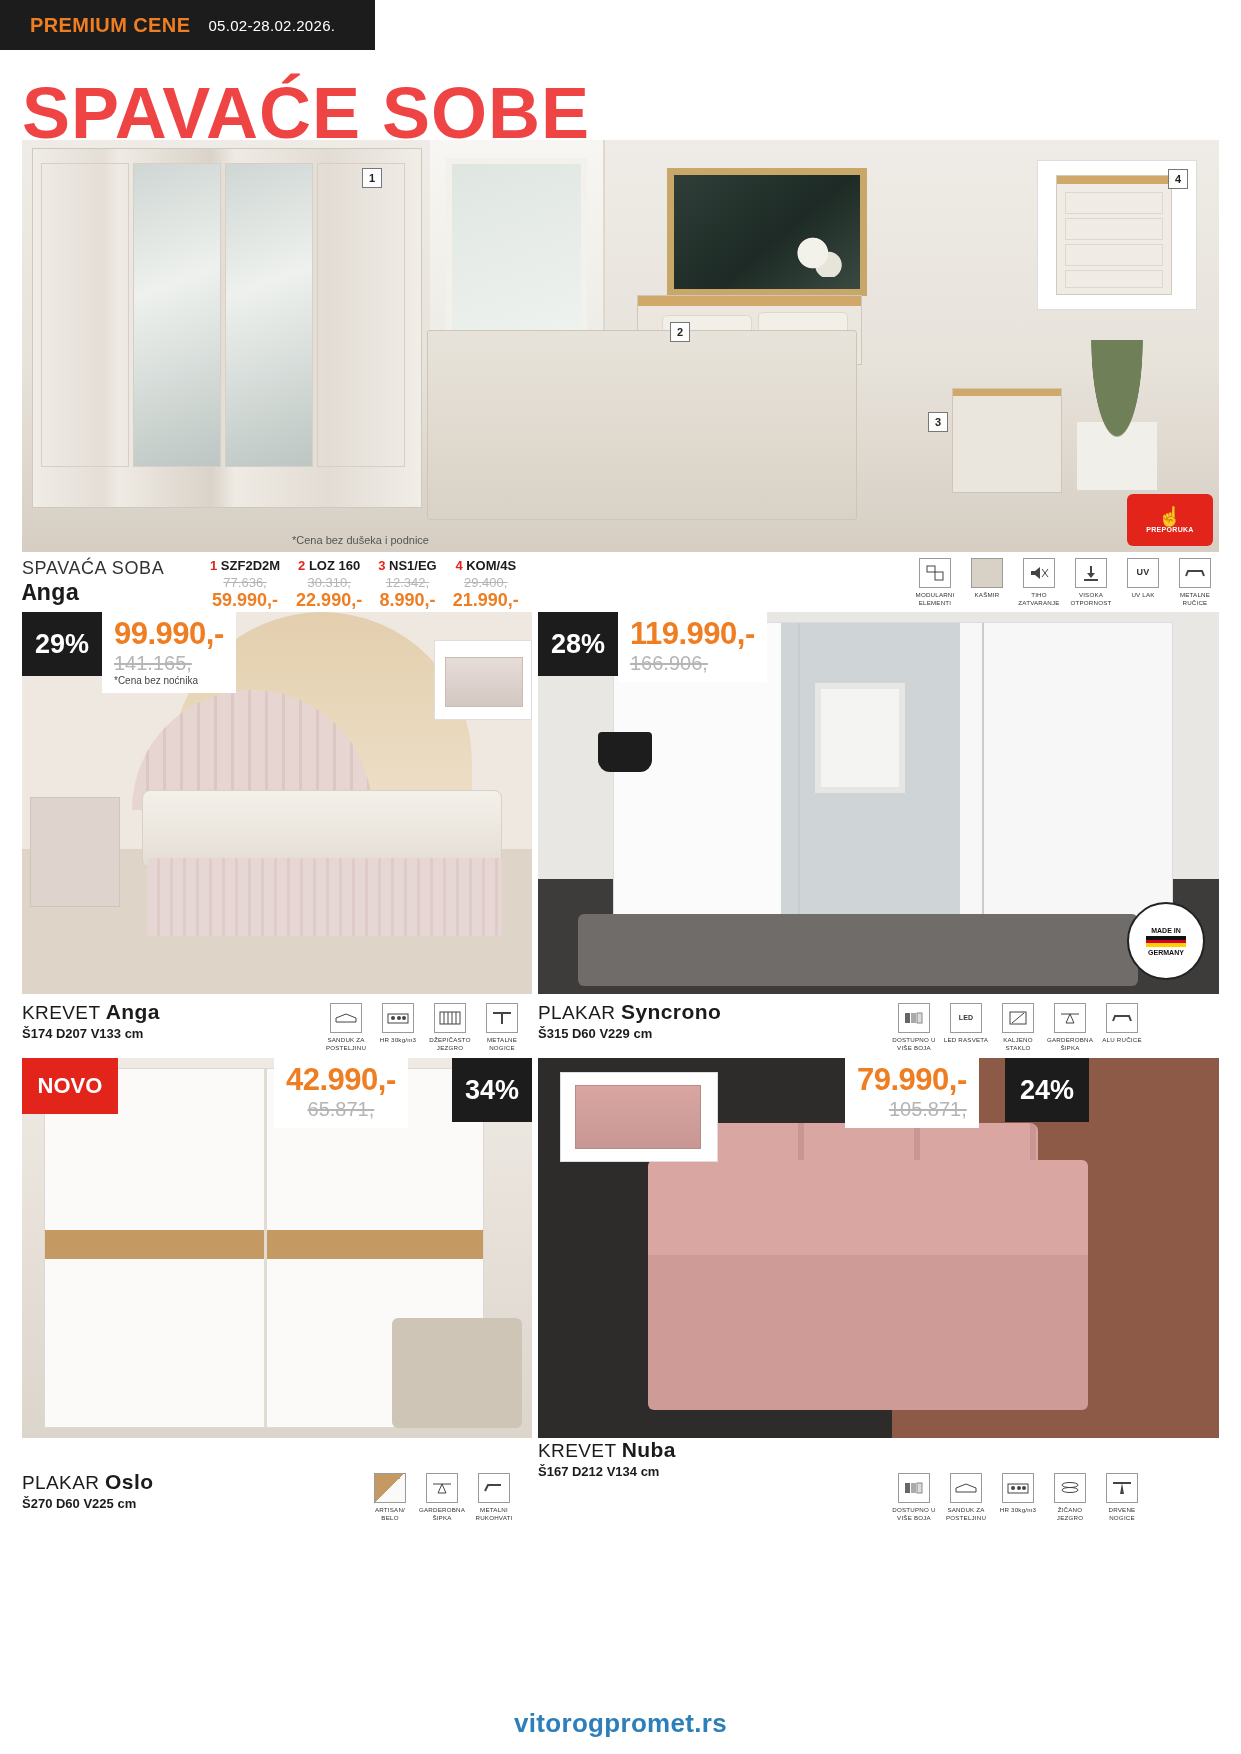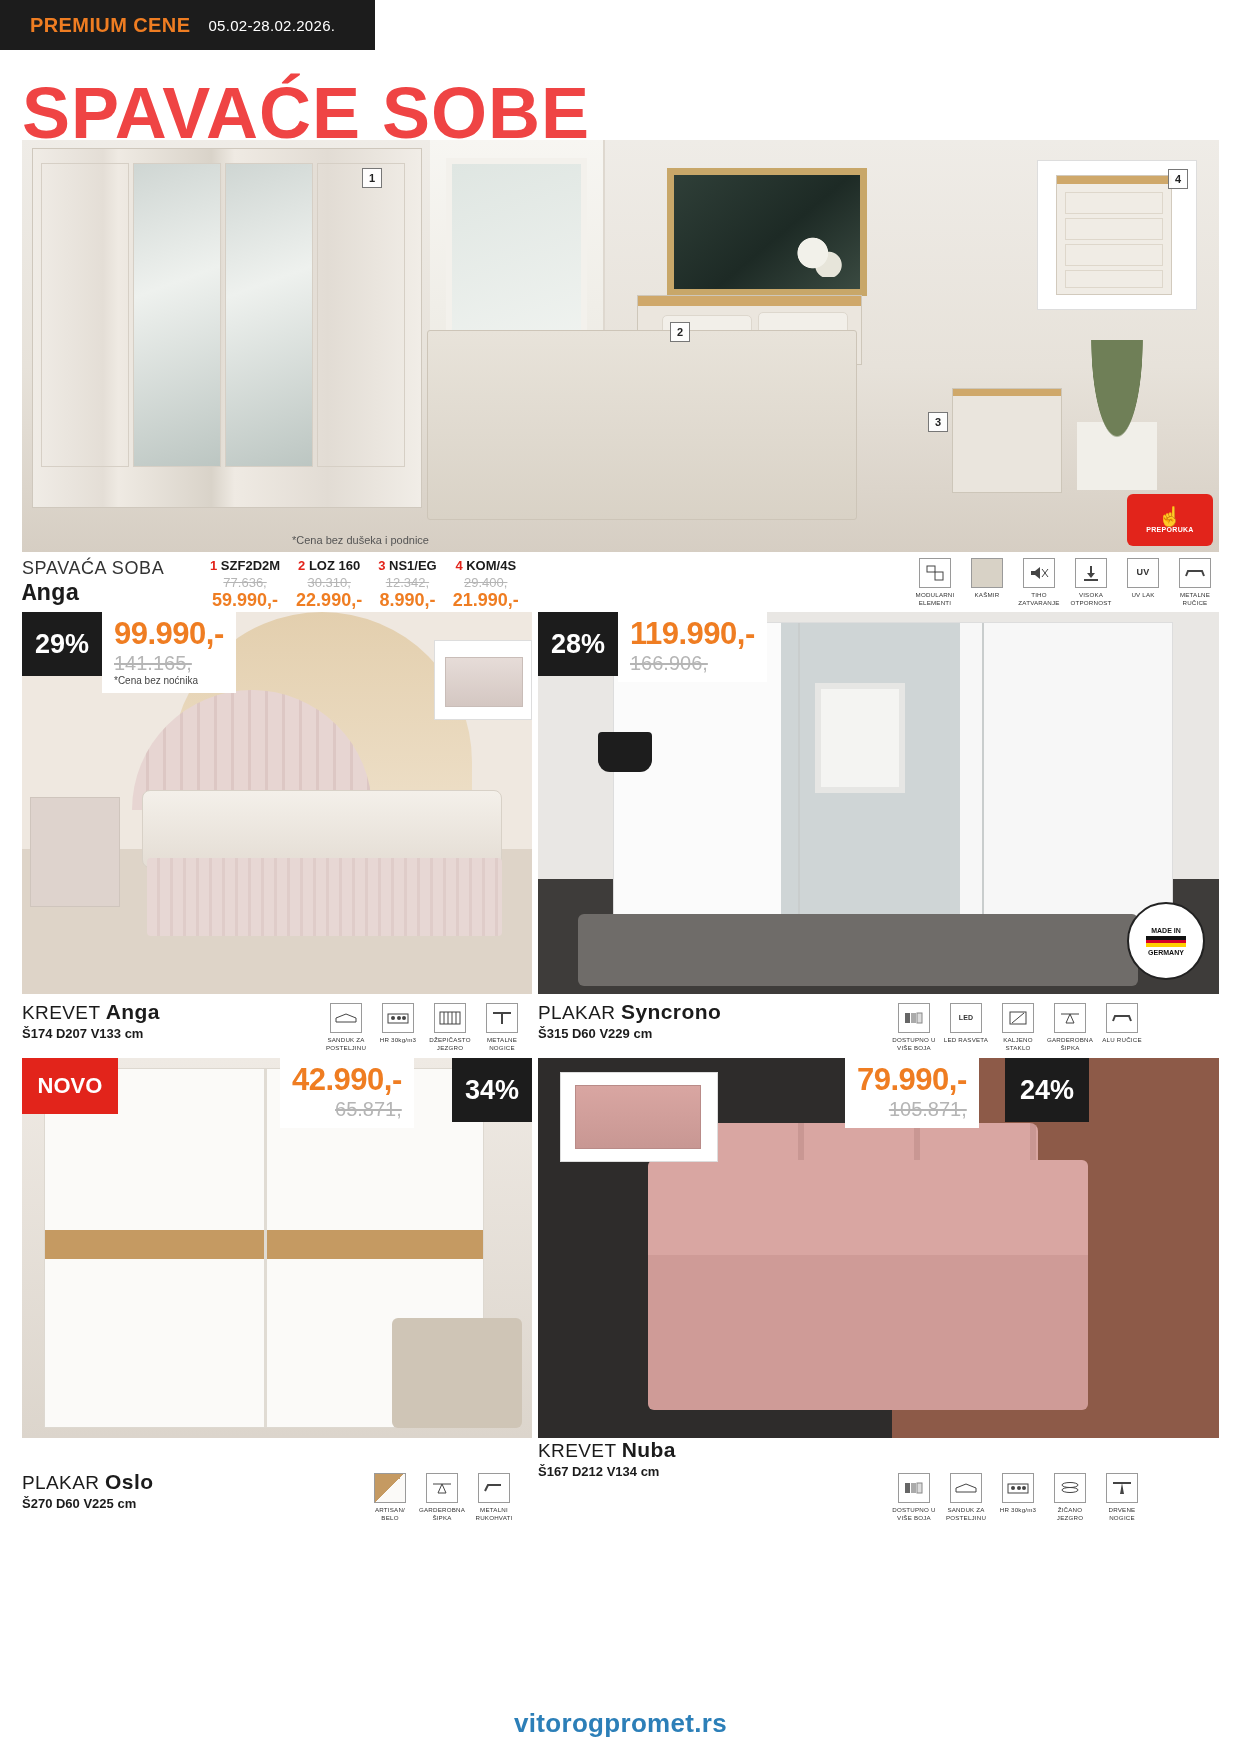--- a/index.html
+++ b/index.html
@@ -516,21 +516,21 @@
 
 <div class="photo" id="oslo-photo">
   <div class="bg">
     <div class="oslo-wardrobe">
       <div class="mid"></div>
     </div>
     <div style="position:absolute;right:10px;bottom:10px;width:130px;height:110px;background:#cfc5b6;border-radius:6px;"></div>
   </div>
 </div>
 <div class="novo-badge" style="left:22px;top:1058px;width:96px;height:56px;">NOVO</div>
-<div class="price-block" style="left:280px;top:1058px;text-align:right;">
+<div class="price-block" style="left:274px;top:1058px;text-align:center;">
   <div class="new">42.990,-</div>
   <div class="old">65.871,</div>
 </div>
 <div class="pct-badge" style="left:452px;top:1058px;width:80px;height:64px;">34%</div>
 
 <div class="cap" style="left:22px;top:1470px;">
   <div class="t1"><span>PLAKAR</span> <b>Oslo</b></div>
   <div class="dims">Š270 D60 V225 cm</div>
 </div>
 <div class="icon-row" style="position:absolute;left:366px;top:1473px;">

